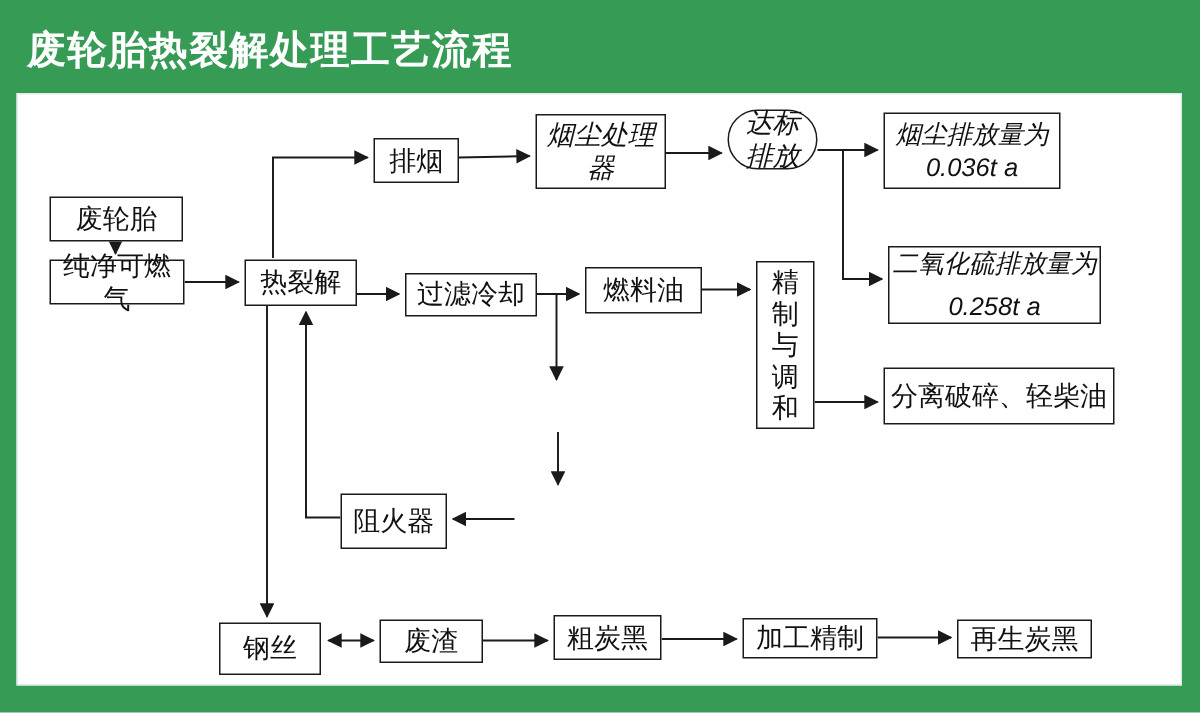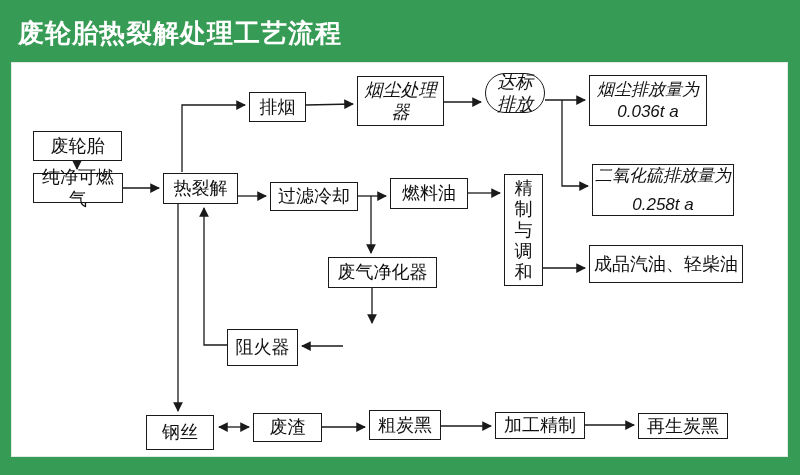--- a/index.html
+++ b/index.html
@@ -101,23 +101,22 @@
 
   <div class="node vert" style="left:504px;top:174px;width:39px;height:112px;">
     <span>精制与调和</span>
   </div>
 
   <div class="node small" style="left:592px;top:164px;width:142px;height:52px;justify-content:space-between;">
     <span class="ln">二氧化硫排放量为</span>
     <span class="ln">0.258t a</span>
   </div>
 
-  <div class="node" style="left:589px;top:245px;width:154px;height:38px;">成品汽油、轻柴油</div>
+  <div class="node" style="left:589px;top:245px;width:154px;height:38px;">分离破碎、轻柴油</div>
 
-  <div class="node" style="left:328px;top:257px;width:109px;height:31px;">废气净化器</div>
 
 
   <div class="node" style="left:227px;top:329px;width:71px;height:37px;">阻火器</div>
 
   <div class="node" style="left:146px;top:415px;width:68px;height:35px;">钢丝</div>
 
   <div class="node" style="left:253px;top:413px;width:69px;height:29px;">废渣</div>
 
   <div class="node" style="left:369px;top:410px;width:72px;height:30px;">粗炭黑</div>
 

